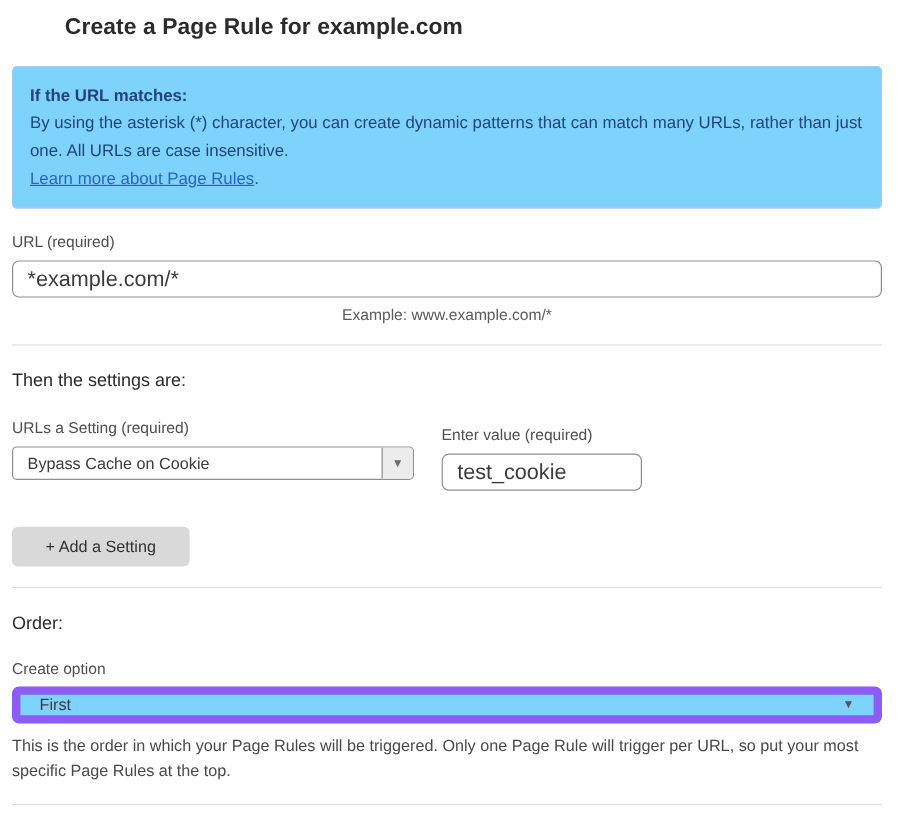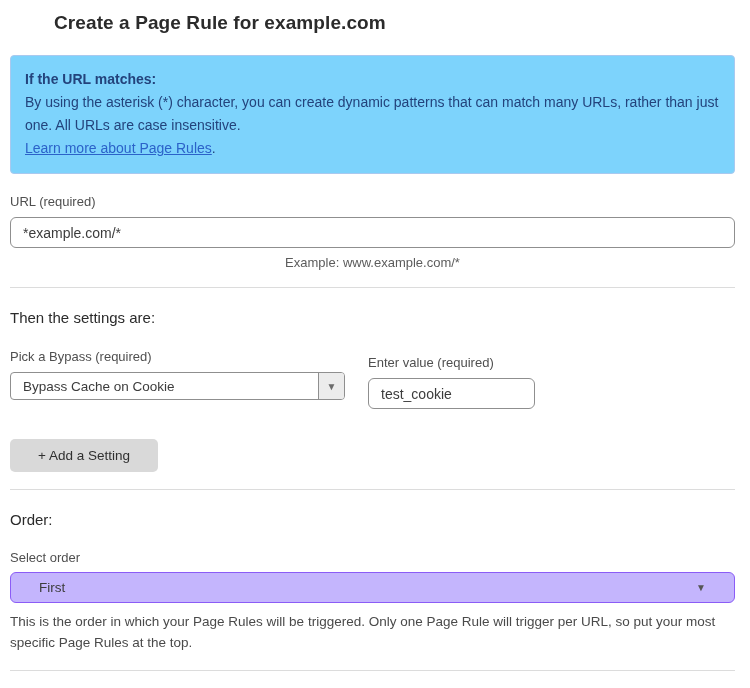--- a/index.html
+++ b/index.html
@@ -44,21 +44,21 @@
     display: block;
   }
   .text-input {
     display: block;
     width: 100%;
     height: 31px;
     border: 1px solid #8f8f8f;
     border-radius: 6px;
     padding: 0 12px;
     font-family: "Liberation Sans", sans-serif;
-    font-size: 14px;
+    font-size: 18px;
     color: #3c3c3c;
     background: #ffffff;
     outline: none;
   }
   .url-section { margin-top: 20px; }
   .url-section .text-input { margin-top: 8px; }
   .helper-text {
     margin-top: 7px;
     font-size: 13px;
     color: #5c5c5c;
@@ -120,27 +120,27 @@
     padding: 9px 28px;
     font-family: "Liberation Sans", sans-serif;
     font-size: 13.5px;
     color: #303030;
     cursor: pointer;
   }
   .order-label { margin-top: 22px; }
   .select-box {
     margin-top: 7px;
     height: 31px;
-    border: 1px solid #8b5cf6;
+    border: 7px solid #8b5cf6;
     border-radius: 6px;
-    background: #c4b5fd;
+    background: #7dd3fc;
     display: flex;
     align-items: center;
     justify-content: space-between;
-    padding: 0 28px;
+    padding: 0 16px;
     font-size: 13.5px;
     color: #3c3c3c;
     cursor: pointer;
   }
   .select-box .select-caret {
     color: #555555;
     font-size: 10px;
   }
   .order-helper {
     margin-top: 8px;
@@ -168,41 +168,41 @@
   <input type="text" class="text-input" value="*example.com/*" style="">
   <div class="helper-text">Example: www.example.com/*</div>
 </div>
 
 <hr class="divider">
 
 <div class="section-heading">Then the settings are:</div>
 
 <div class="settings-row">
   <div class="setting-col">
-    <label class="field-label">Pick a Bypass (required)</label>
+    <label class="field-label">URLs a Setting (required)</label>
     <div class="dropdown">
       <div class="dropdown-value">Bypass Cache on Cookie</div>
       <div class="dropdown-arrow-btn">
         <span>▼</span>
       </div>
     </div>
   </div>
   <div class="value-col">
     <label class="field-label">Enter value (required)</label>
     <input type="text" class="text-input" value="test_cookie" style="">
   </div>
 </div>
 
 <button class="add-setting-btn">+ Add a Setting</button>
 
 <hr class="divider">
 
 <div class="section-heading">Order:</div>
 
-<label class="field-label order-label">Select order</label>
+<label class="field-label order-label">Create option</label>
 <div class="select-box">
   <span>First</span>
   <span class="select-caret">▼</span>
 </div>
 <div class="order-helper">This is the order in which your Page Rules will be triggered. Only one Page Rule will trigger per URL, so put your most specific Page Rules at the top.</div>
 
 <hr class="divider">
 
 
 

